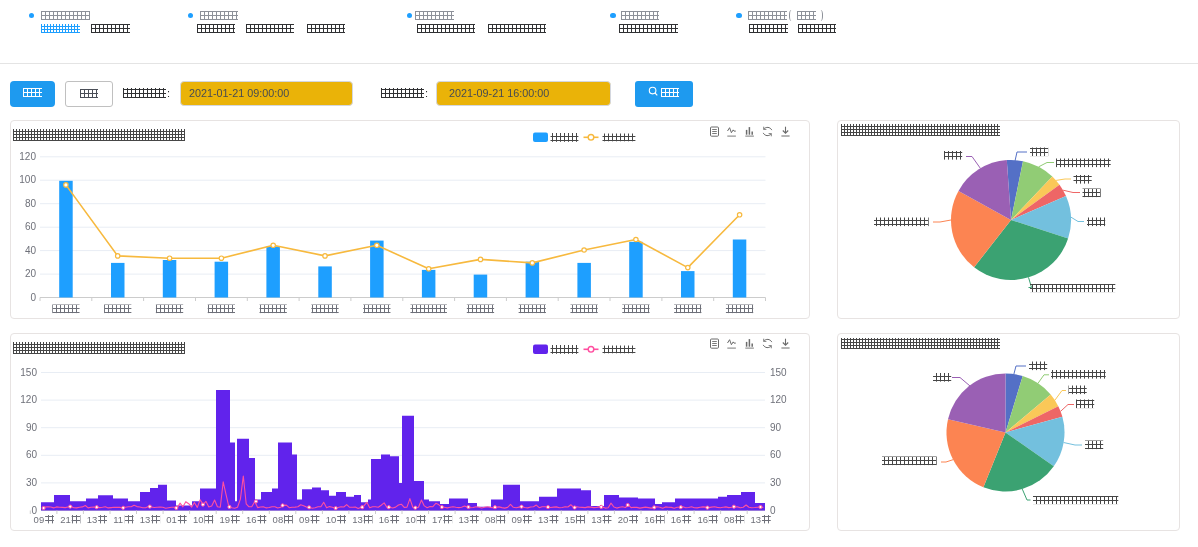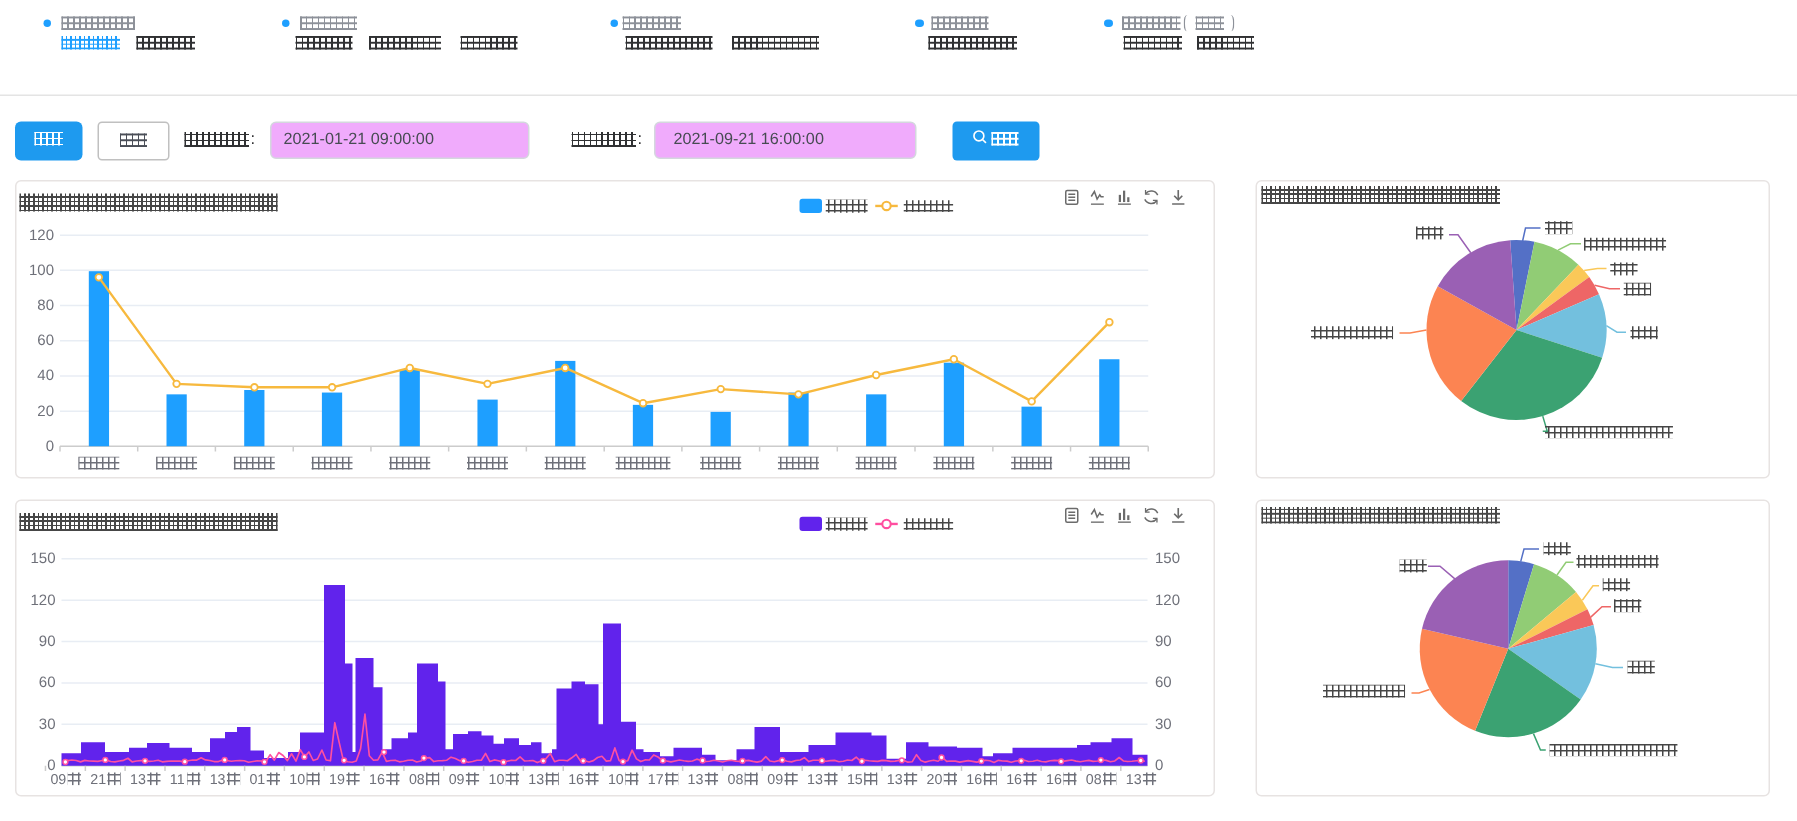--- a/index.html
+++ b/index.html
@@ -2,21 +2,21 @@
 <html><head><meta charset="utf-8"><style>
 *{margin:0;padding:0;box-sizing:border-box}
 html,body{width:1198px;height:547px;background:#fff;font-family:"Liberation Sans",sans-serif;overflow:hidden;position:relative}
 .z{position:absolute;background:
  repeating-linear-gradient(0deg,var(--c) 0 1px,transparent 1px var(--p)),
  repeating-linear-gradient(90deg,var(--c) 0 1px,transparent 1px var(--p));}
 .abs{position:absolute}
 .dot{position:absolute;width:5.3px;height:5.3px;border-radius:50%;background:#1E9FFF}
 .panel{position:absolute;border:1px solid #e7e3e2;border-radius:4px;background:#fff}
 .btn{position:absolute;border-radius:3px}
-.input{position:absolute;border:1px solid #D4D7DE;border-radius:4px;background:#f0abfc;color:#464b52;font-size:10.8px;line-height:23px;padding-left:8px}
+.input{position:absolute;border:1px solid #D4D7DE;border-radius:4px;background:#eab308;color:#464b52;font-size:10.8px;line-height:23px;padding-left:8px}
 </style></head><body>
 
 <div class="dot" style="left:29.0px;top:12.6px"></div>
 <div class="dot" style="left:188.2px;top:12.6px"></div>
 <div class="dot" style="left:407.0px;top:12.6px"></div>
 <div class="dot" style="left:610.3px;top:12.6px"></div>
 <div class="dot" style="left:736.3px;top:12.6px"></div>
 <i class="z" style="left:41.3px;top:10.6px;width:48.5px;height:9.2px;--c:#8d9199;--p:4px;"></i>
 <i class="z" style="left:41.3px;top:23.9px;width:38.8px;height:9.2px;--c:#1E9FFF;--p:3px;"></i>
 <i class="z" style="left:91.4px;top:23.9px;width:38.8px;height:9.2px;--c:#303133;--p:4px;"></i>

